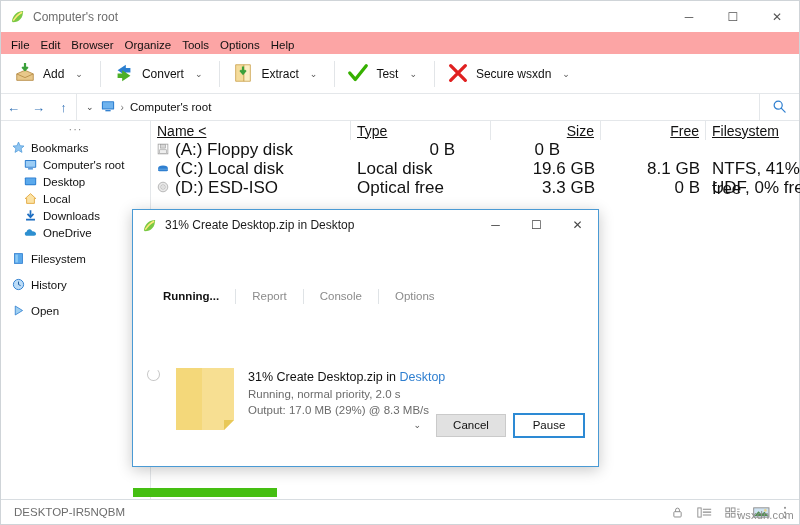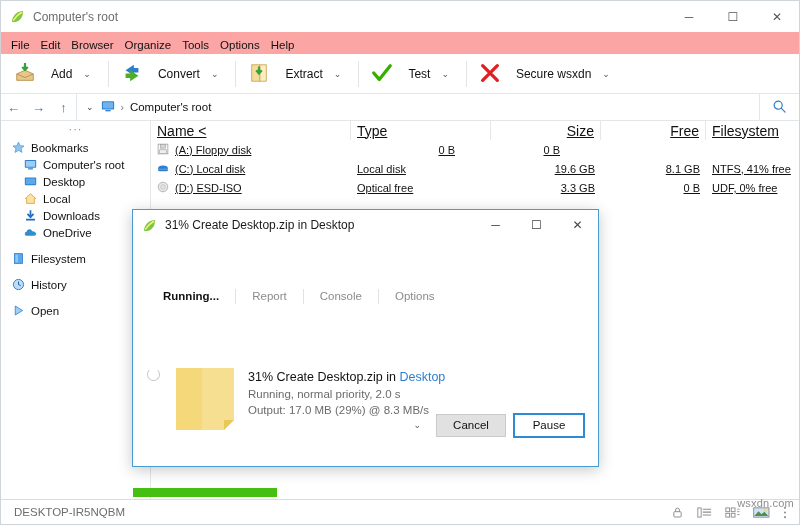--- a/index.html
+++ b/index.html
@@ -43,21 +43,21 @@
   
   .toolbar {
     height:40px; flex:0 0 40px;
     display:flex; align-items:center;
     background:#ffffff;
     border-bottom:1px solid #e4e7ea;
     padding-left:8px;
   }
   .tb-group { display:flex; align-items:center; height:40px; padding-right:4px; }
   .tb-sep { width:1px; height:26px; background:#e2e5e8; margin:0 7px; }
-  .tb-btn { display:flex; align-items:center; gap:15px; padding:4px 5px; }
+  .tb-btn { display:flex; align-items:center; gap:7px; padding:4px 5px; }
   .tb-label { font-size:12px; color:#111; }
   .tb-caret { color:#555; font-size:9px; padding:4px 6px; }
 
   
   .addressbar {
     height:27px; flex:0 0 27px;
     display:flex; align-items:center;
     background:#ffffff;
     border-bottom:1px solid #e4e7ea;
   }
@@ -96,21 +96,21 @@
   .side-ico { width:14px; height:14px; display:flex; align-items:center; justify-content:center; flex:0 0 14px; }
 
   
   .filepane { flex:1; min-width:0; display:flex; flex-direction:column; background:#fff; }
   .fl-header { display:flex; height:19px; align-items:stretch; font-size:14px; color:#111;text-decoration:underline; }
   .fl-header > div {
     display:flex; align-items:center;
     border-right:1px solid #e4e7ea;
     padding:0 6px;
   }
-  .fl-row { display:flex; height:19px; align-items:center; font-size:11px; color:#111;text-decoration:underline; }
+  .fl-row { display:flex; height:19px; align-items:flex-start; font-size:17px; color:#111; }
   .fl-row > div { display:flex; align-items:center; padding:0 6px; }
   .c-name { width:200px; flex:0 0 200px; gap:6px; }
   .c-type { width:140px; flex:0 0 140px; }
   .c-size { width:110px; flex:0 0 110px; justify-content:flex-end; }
   .c-free { width:105px; flex:0 0 105px; justify-content:flex-end; }
   .c-fs   { width:130px; flex:0 0 130px; }
 
   
   .statusbar {
     height:25px; flex:0 0 25px;
@@ -159,21 +159,21 @@
     height:23px; min-width:70px; padding:0 12px;
     display:flex; align-items:center; justify-content:center;
     font-size:11.5px; color:#111;
     background:#e1e1e1; border:1px solid #cacaca;
   }
   .btn.primary { background:#ffffff; border:1px solid #2d8ad4; outline:1px solid #2d8ad4; }
   .dlg-progress { height:9px; flex:0 0 9px; background:#ffffff; }
   .dlg-progress .fill { height:9px; background:#45bf12; }
 
   .watermark {
-    position:absolute; right:6px; bottom:16px;
+    position:absolute; right:6px; bottom:4px;
     font-size:11px; color:#8e8e8e; letter-spacing:.2px;
     pointer-events:none;
   }
 </style>
 </head>
 <body>
 
 <div class="app">
 
   <div class="titlebar">

